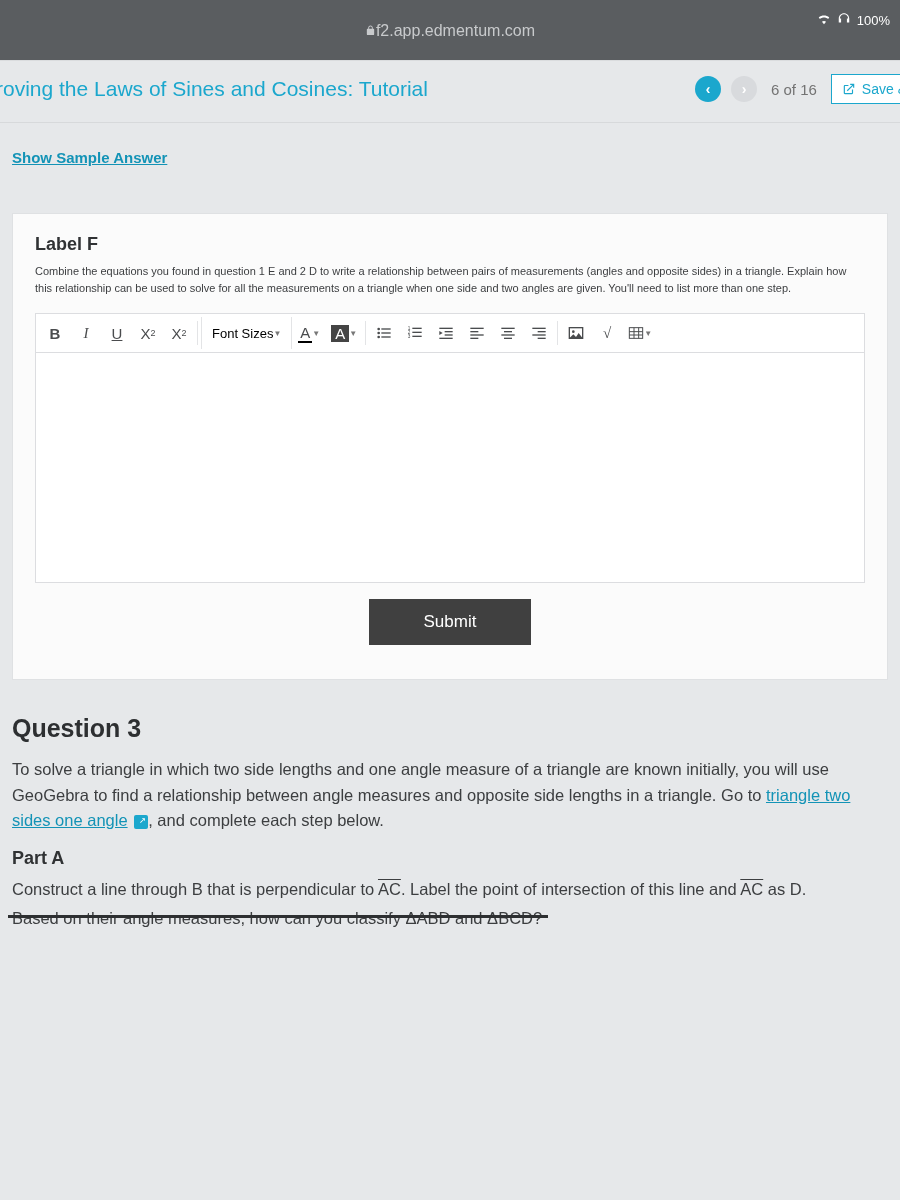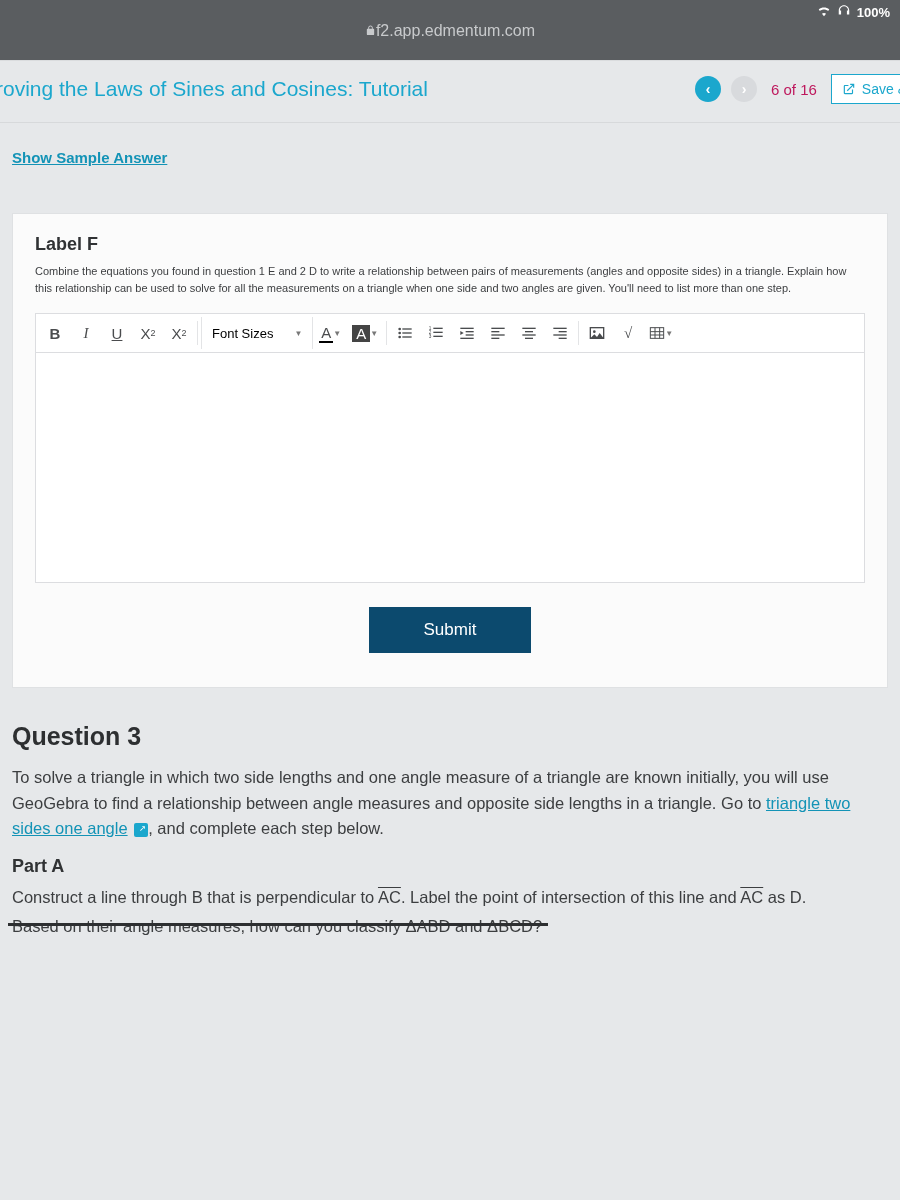--- a/index.html
+++ b/index.html
@@ -1,41 +1,41 @@
 <!DOCTYPE html>
 <html><head>
 <meta charset="utf-8">
 <style>
 *{box-sizing:border-box;margin:0;padding:0;font-family:"Segoe UI",Arial,sans-serif}
 body{background:#5a5d60;width:900px;height:1200px;overflow:hidden;position:relative}
-.status-bar{position:absolute;top:4px;right:10px;color:#fff;font-size:13px;font-weight:700;display:flex;align-items:center;gap:6px}
+.status-bar{position:absolute;top:12px;right:10px;color:#fff;font-size:13px;font-weight:400;display:flex;align-items:center;gap:6px}
 .url-pill{margin:14px auto 0;display:flex;align-items:center;background:transparent;color:#c8cacc;font-size:16px;justify-content:center;padding:8px}
 .lock-icon svg{width:11px;height:11px;fill:#c8cacc}
 .sheet{position:absolute;top:60px;left:-40px;right:-40px;bottom:-40px;background:#e6e8ea;border-radius:24px;padding:0;box-shadow:inset 0 0 0 1px rgba(0,0,0,.05)}
 .header-bar{display:flex;align-items:center;padding:14px 22px 18px;border-bottom:1px solid #d7d9db}
 .title{color:#1ba7cd;font-size:21px;font-weight:300;flex:1}
 .nav-arrows{display:flex;gap:10px;align-items:center}
 .nav-btn{width:26px;height:26px;border-radius:50%;background:#1ba7cd;color:#fff;display:flex;align-items:center;justify-content:center;font-size:14px;font-weight:bold;border:none;cursor:pointer}
 .nav-btn.disabled{background:#d8dadd;color:#fff}
-.counter{color:#be185d;font-size:15px;margin:0 14px}
+.counter{color:#737373;font-size:15px;margin:0 14px}
 .save-btn{border:1px solid #1ba7cd;color:#1ba7cd;background:#fff;padding:6px 10px;font-size:14px;display:flex;align-items:center;gap:6px;cursor:pointer}
 .save-btn svg{width:14px;height:14px;fill:#1ba7cd}
 .content{padding:26px 52px}
 .link-sample{color:#1393b6;text-decoration:underline;font-size:15px;font-weight:600}
 .card{background:#fbfbfb;border:1px solid #dfe1e3;margin-top:46px;padding:0}
 .card-body{padding:20px 22px 14px}
 .part-title{font-weight:700;font-size:18px;color:#303234;margin-bottom:8px}
 .desc{color:#3c3e40;font-size:11px;line-height:1.55}
 .toolbar{border:1px solid #dcdde0;background:#fff;margin:16px 0 0;display:flex;align-items:center;height:40px;padding:0 4px;gap:1px;flex-wrap:nowrap}
 .tbtn{min-width:30px;height:32px;display:flex;align-items:center;justify-content:center;font-size:15px;color:#4a4c4e;border:none;background:none;cursor:pointer;padding:0 5px}
-.font-sizes{font-size:13px;padding:0 10px;border-left:1px solid #e3e4e6;border-right:1px solid #e3e4e6;height:32px;display:flex;align-items:center;gap:21px}
+.font-sizes{font-size:13px;padding:0 10px;border-left:1px solid #e3e4e6;border-right:1px solid #e3e4e6;height:32px;display:flex;align-items:center;gap:0}
 .drop{font-size:8px;color:#777}
 .editor{border:1px solid #dcdde0;border-top:none;background:#fff;height:230px}
 .char-count{color:#5b5d5f;font-size:15px;padding:14px 2px}
-.submit-btn{display:block;margin:24px auto 20px;background:#0c4a6e;color:#fff;border:none;padding:13px 55px;font-size:17px;cursor:pointer}
+.submit-btn{display:block;margin:16px auto 20px;background:#404040;color:#fff;border:none;padding:13px 55px;font-size:17px;cursor:pointer}
 .q3{margin-top:34px}
 .q3 h2{font-size:25px;font-weight:700;color:#2d2f31;margin-bottom:14px}
 .q3 p{color:#3c3e40;font-size:16.5px;line-height:1.55}
 .ext-link{color:#1393b6;text-decoration:underline}
 .ext-icon{display:inline-flex;width:14px;height:14px;background:#1ba7cd;align-items:center;justify-content:center;border-radius:2px;vertical-align:middle;margin-left:2px}
 .ext-icon svg{width:9px;height:9px;fill:#fff}
 .part-a{margin-top:14px}
 .overline{text-decoration:overline}
 .cutoff{font-size:15px;color:#404244;margin-top:4px;position:relative}
 .cutoff::before{content:"";position:absolute;left:-4px;right:340px;top:9px;height:3px;background:#2d2f31}

